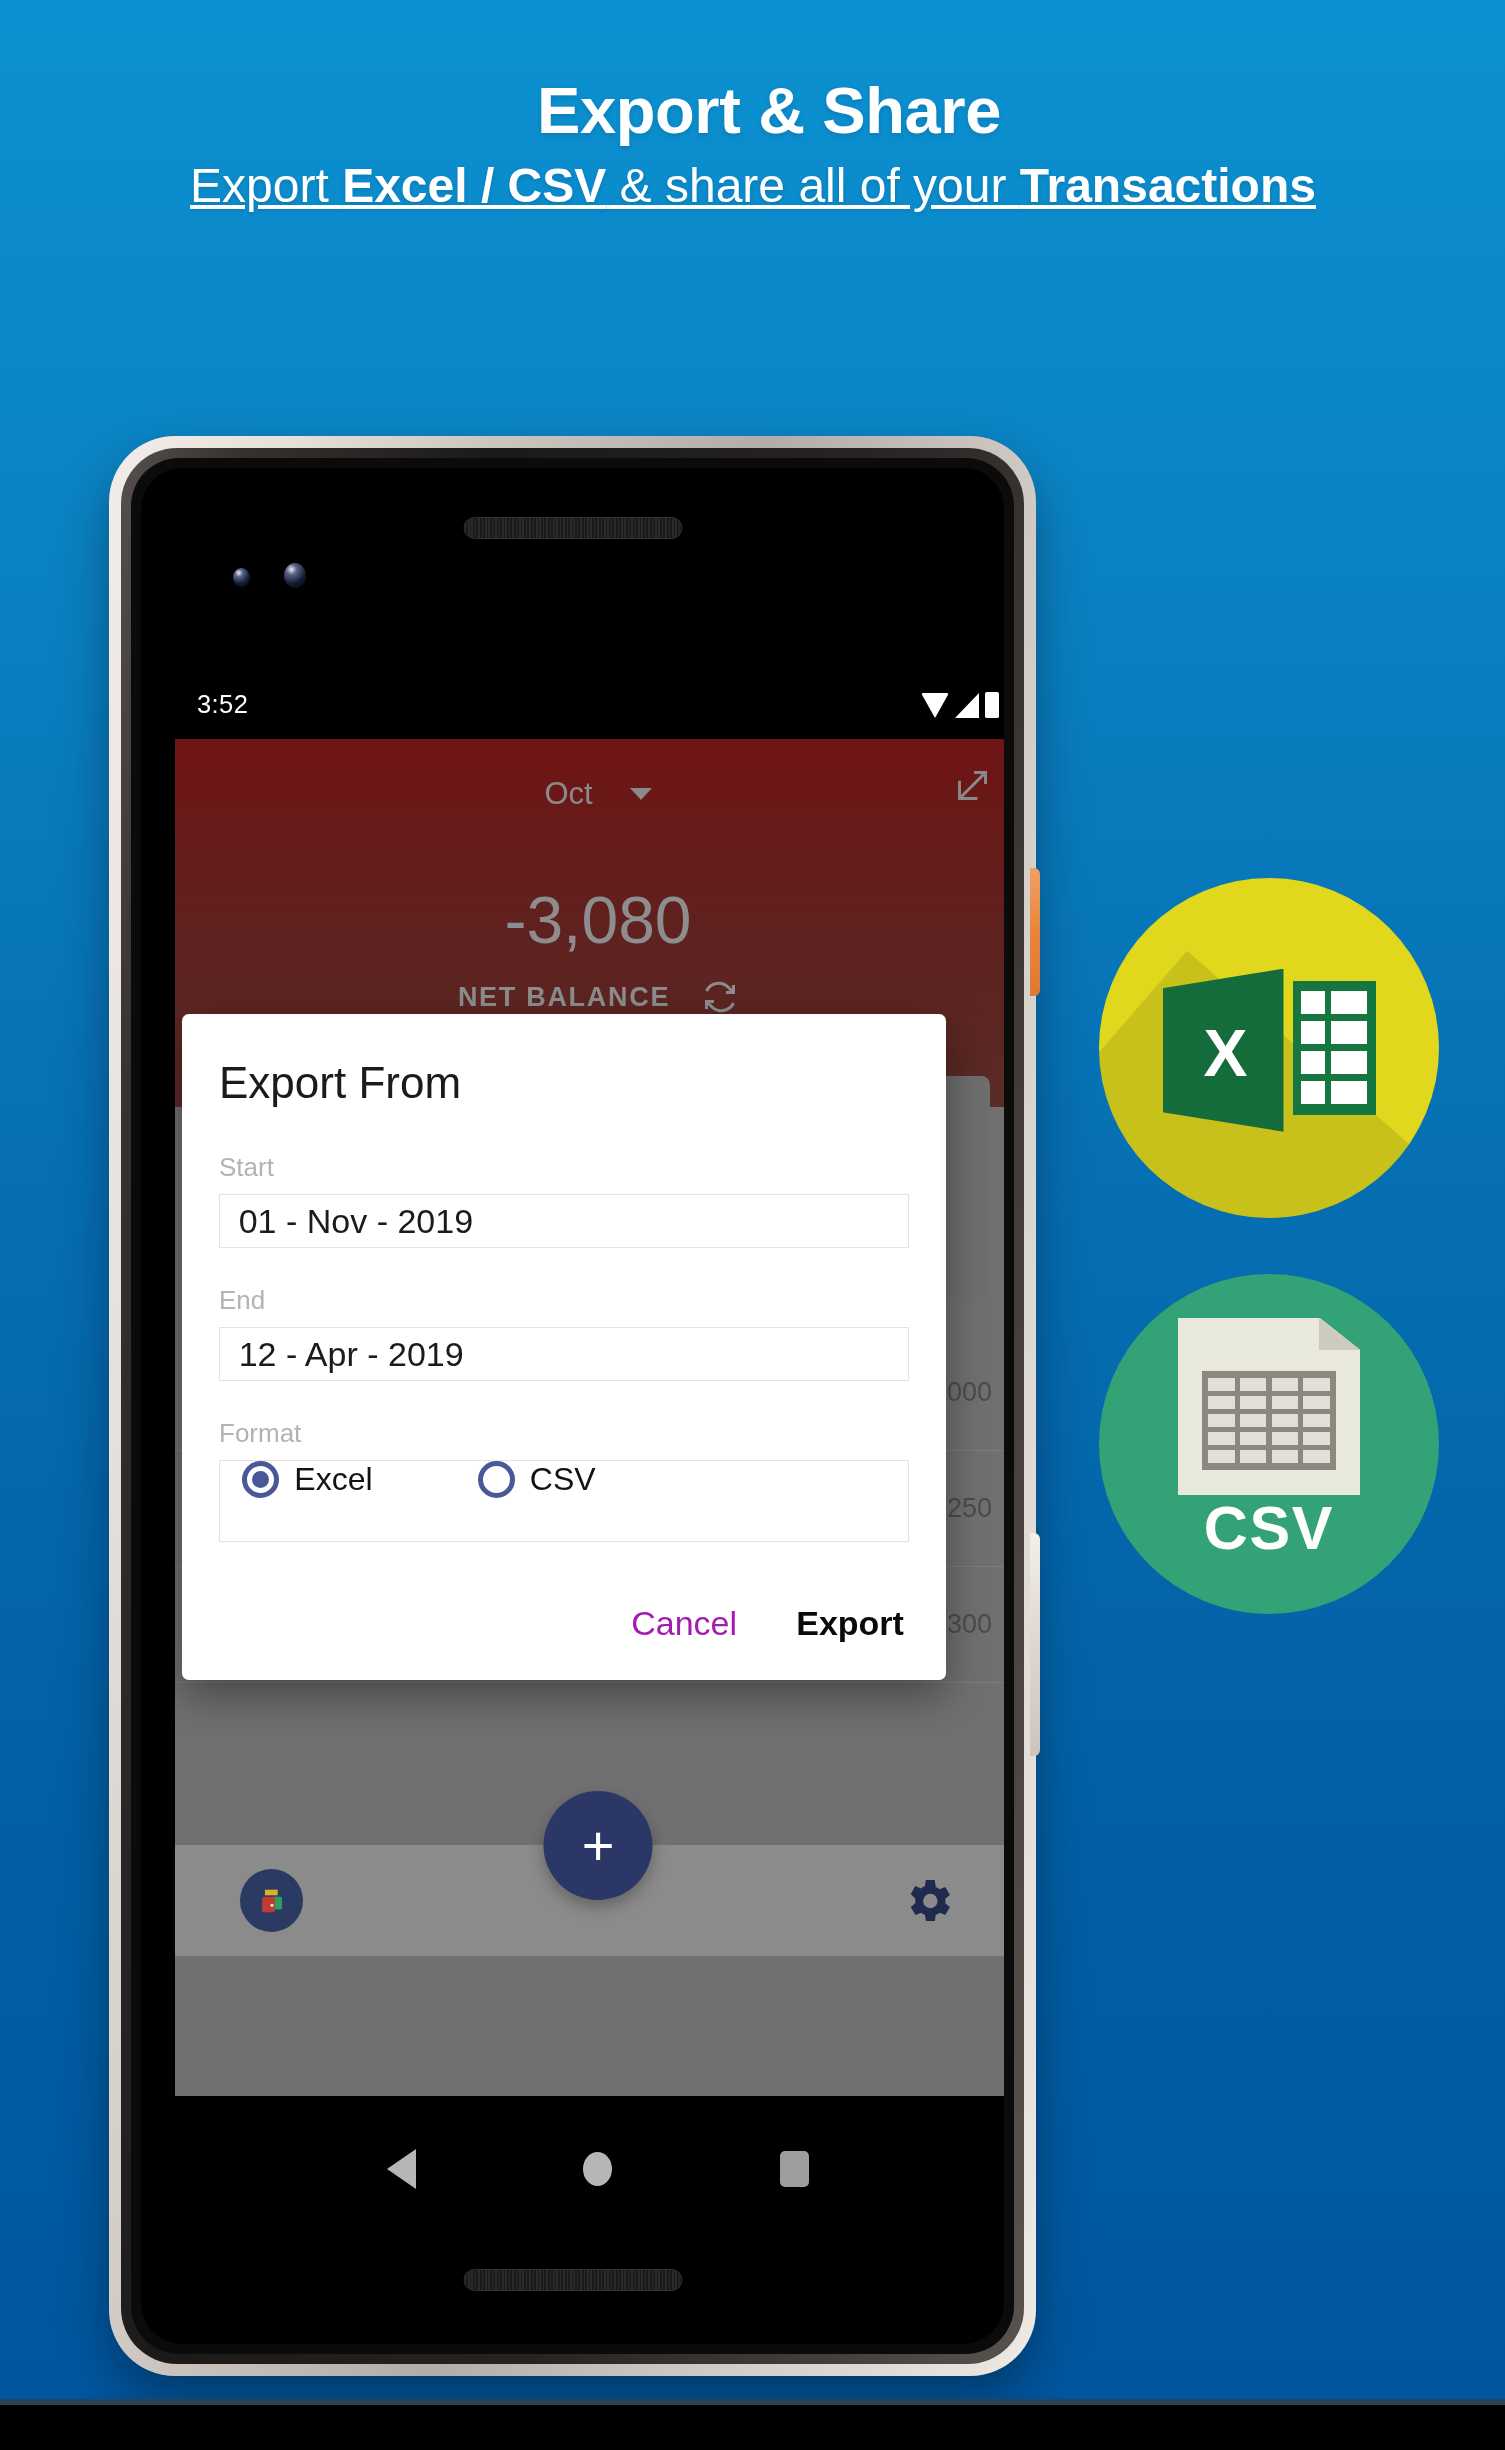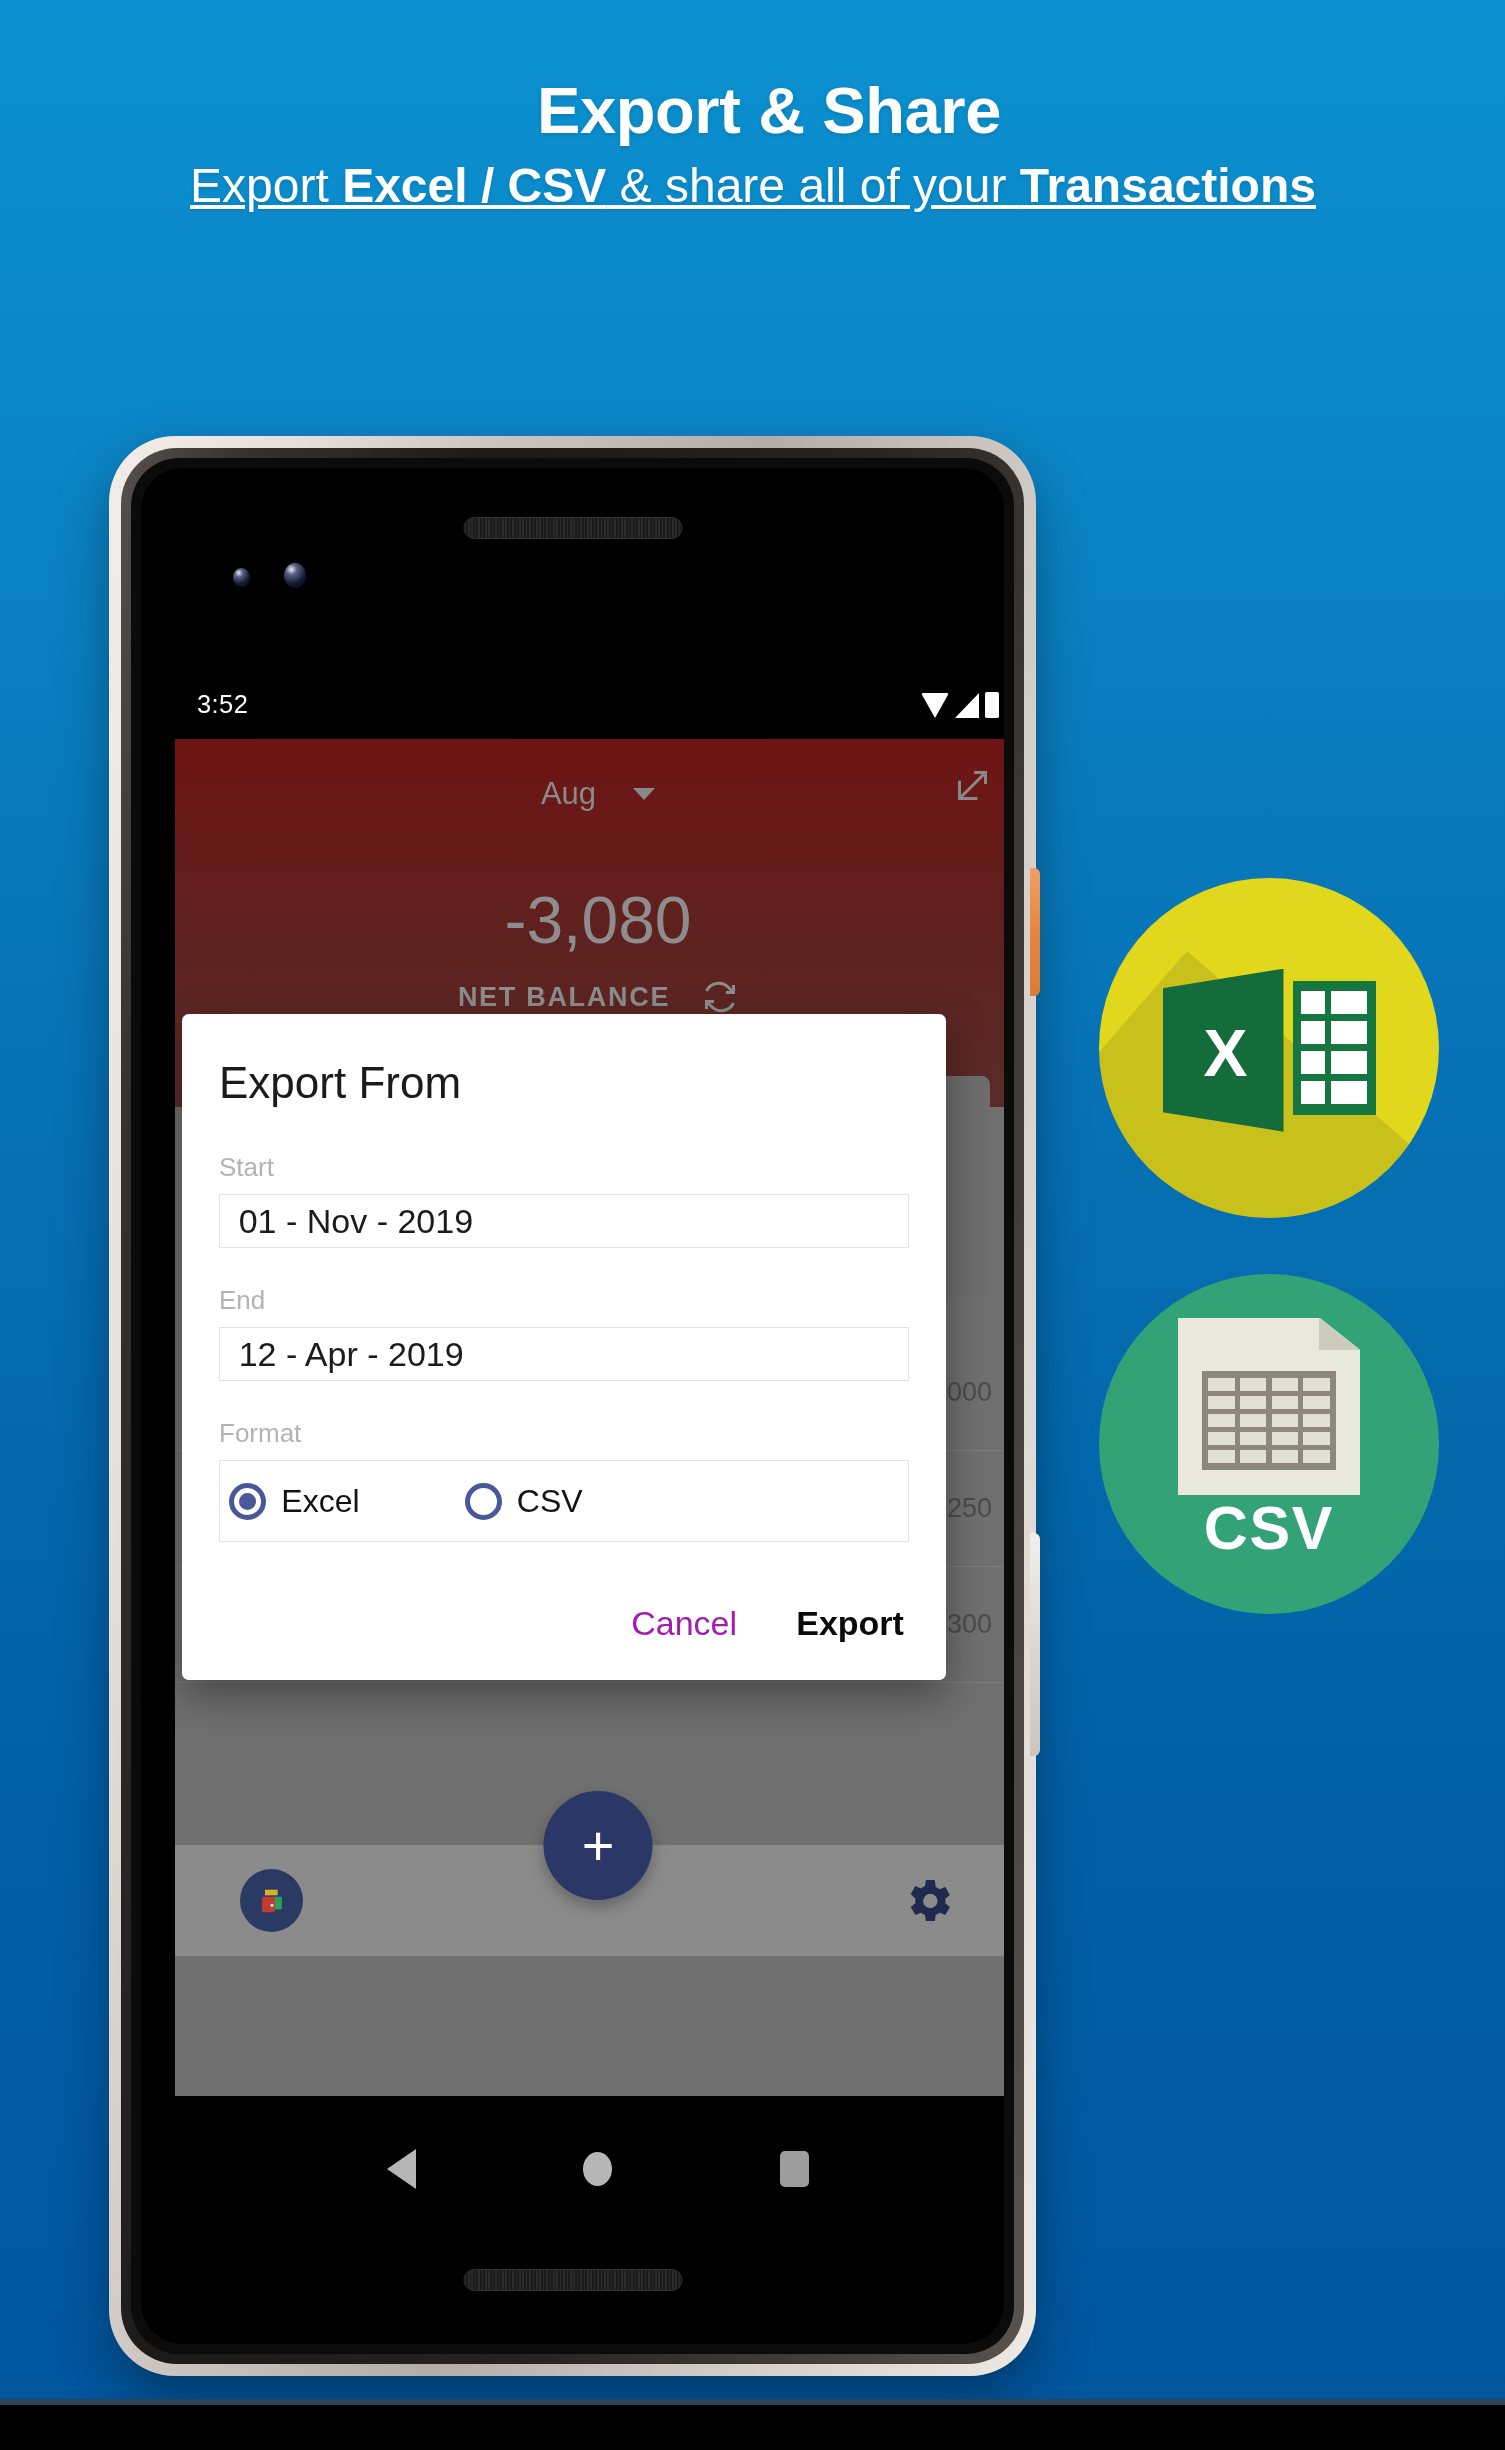--- a/index.html
+++ b/index.html
@@ -276,22 +276,22 @@
     height: 54px;
     display: flex; align-items: center;
     padding: 0 18.7px;
     font-size: 34px; color: #1b1b1b;
     margin-bottom: 37px;
     background: #fff;
   }
   #format-box {
     border: 0.9px solid #e3e3e3;
     height: 82px;
-    display: flex; align-items: center;
-    padding: 0 9px;
+    display: flex; align-items: flex-start;
+    padding: 0 22px;
     margin-bottom: 14px;
     background: #fff;
   }
   .radio-opt { display: flex; align-items: center; }
   .radio-opt.csv { margin-left: 105px; }
   .radio-ring {
     width: 37px; height: 37px; border-radius: 50%;
     border: 5.1px solid #4a5899;
     margin-right: 15.3px;
     display: flex; align-items: center; justify-content: center;
@@ -427,21 +427,21 @@
           <span class="ic-wifi"></span>
           <span class="ic-signal"></span>
           <span class="ic-battery"></span>
         </div>
       </div>
 
       <div id="app">
 
         <div id="app-header">
           <div id="month-row">
-            <span id="month-label">Aug</span>
+            <span id="month-label">Oct</span>
             <span id="month-caret"></span>
           </div>
           <svg id="share-icon" viewBox="0 0 24 24" fill="none" stroke="#8a8a8a" stroke-width="1.8">
             <path d="M4 9v11h11"></path>
               <path d="M4 20L20 4"></path>
               <path d="M13 4h7v7"></path>
           </svg>
           <div id="balance-amount">-3,080</div>
           <div id="balance-row">
             <span id="balance-label">NET BALANCE</span>

